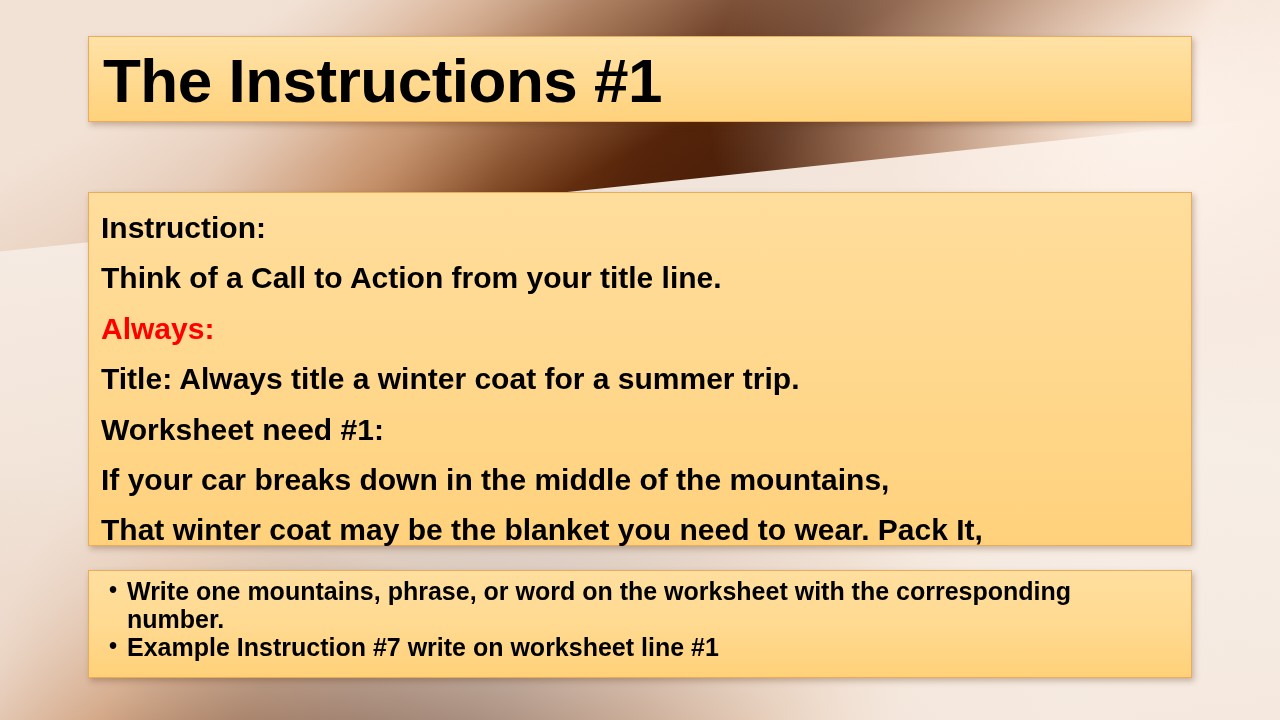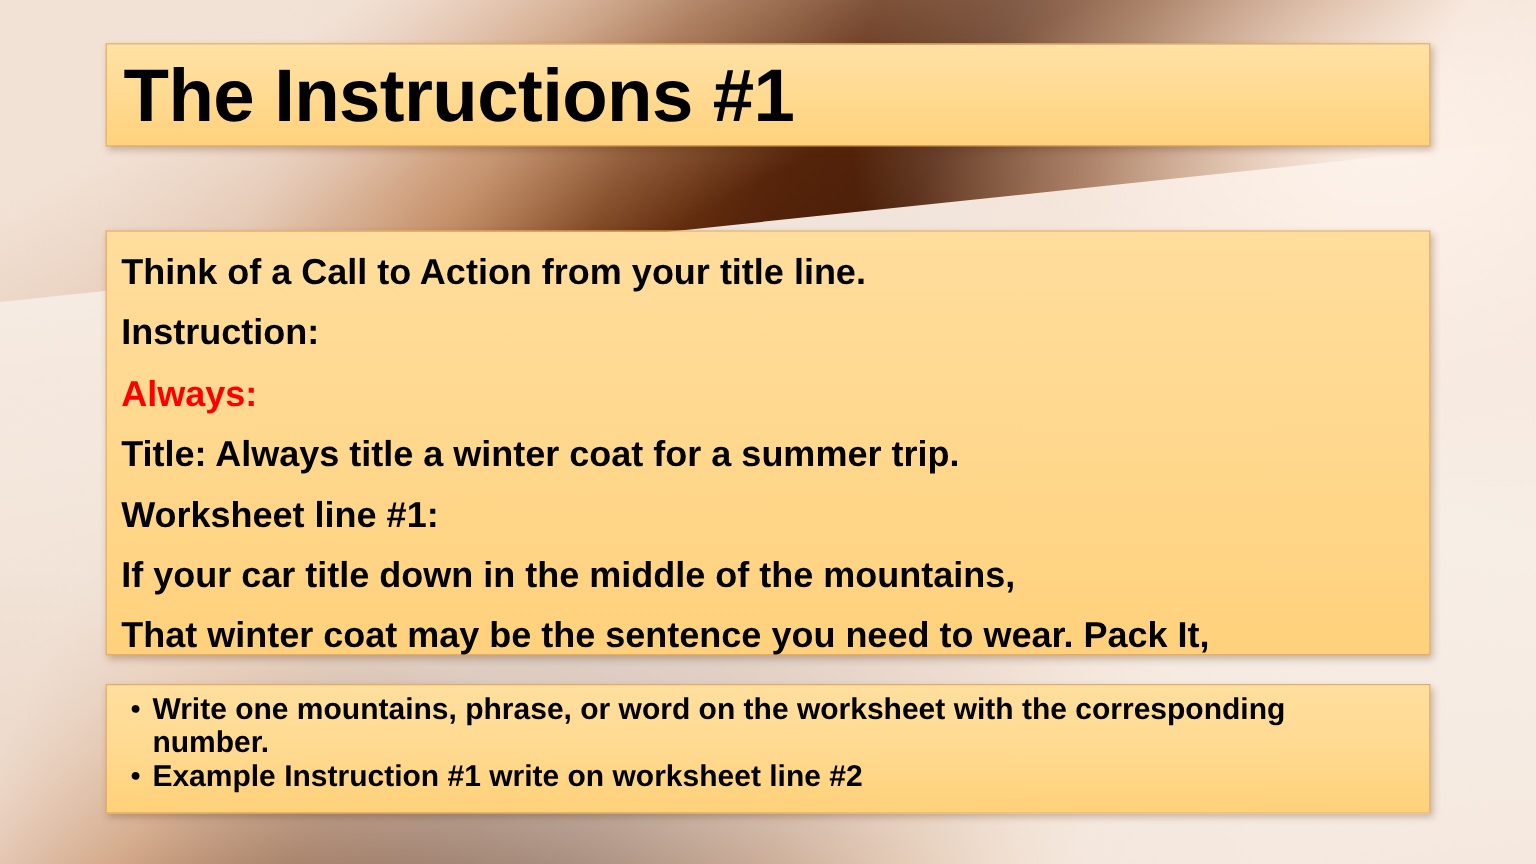--- a/index.html
+++ b/index.html
@@ -181,33 +181,33 @@
   <div class="bg-dark-band"></div>
   <div class="bg-sweep-1"></div>
   <div class="bg-sweep-2"></div>
   <div class="bg-glow"></div>
 
   <div class="panel title-panel">
     <div class="title-text">The Instructions #1</div>
   </div>
 
   <div class="panel body-panel">
+    <div class="body-line">Instruction:</div>
     <div class="body-line">Think of a Call to Action from your title line.</div>
-    <div class="body-line">Instruction:</div>
     <div class="body-line em-red">Always:</div>
     <div class="body-line">Title: Always title a winter coat for a summer trip.</div>
-    <div class="body-line">Worksheet line #1:</div>
-    <div class="body-line">If your car title down in the middle of the mountains,</div>
-    <div class="body-line">That winter coat may be the sentence you need to wear. Pack It,</div>
+    <div class="body-line">Worksheet need #1:</div>
+    <div class="body-line">If your car breaks down in the middle of the mountains,</div>
+    <div class="body-line">That winter coat may be the blanket you need to wear. Pack It,</div>
   </div>
 
   <div class="panel bullets-panel">
     <div class="bullet-row">
       <span class="bullet-mark">•</span>
       <span class="bullet-text">Write one mountains, phrase, or word on the worksheet with the corresponding number.</span>
     </div>
     <div class="bullet-row">
       <span class="bullet-mark">•</span>
-      <span class="bullet-text">Example Instruction #1 write on worksheet line #2</span>
+      <span class="bullet-text">Example Instruction #7 write on worksheet line #1</span>
     </div>
   </div>
 
 </div>
 
 </body></html>

